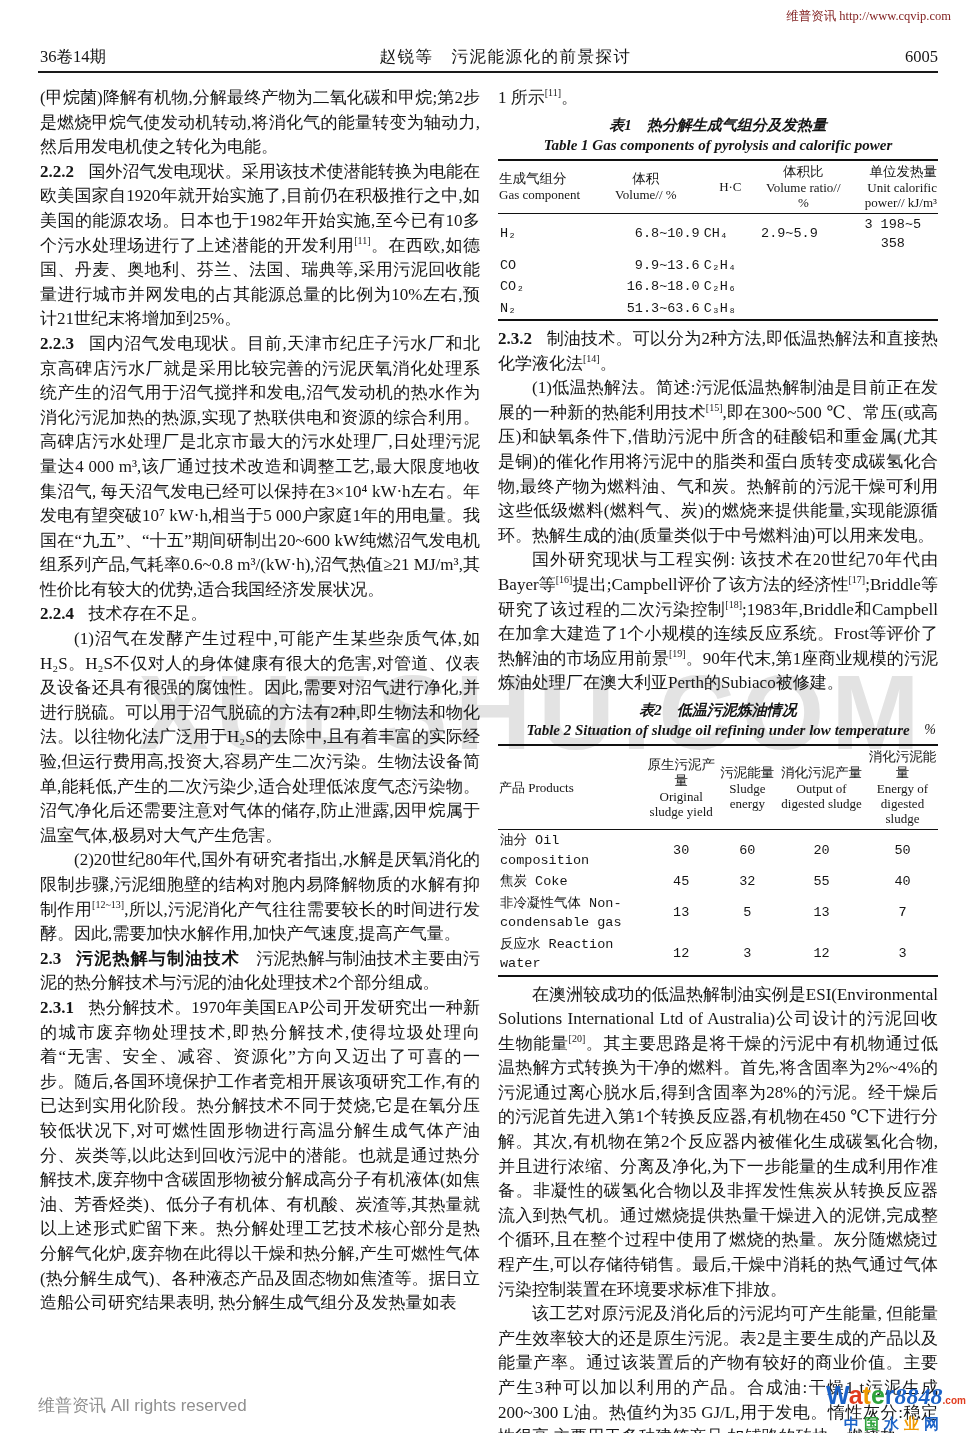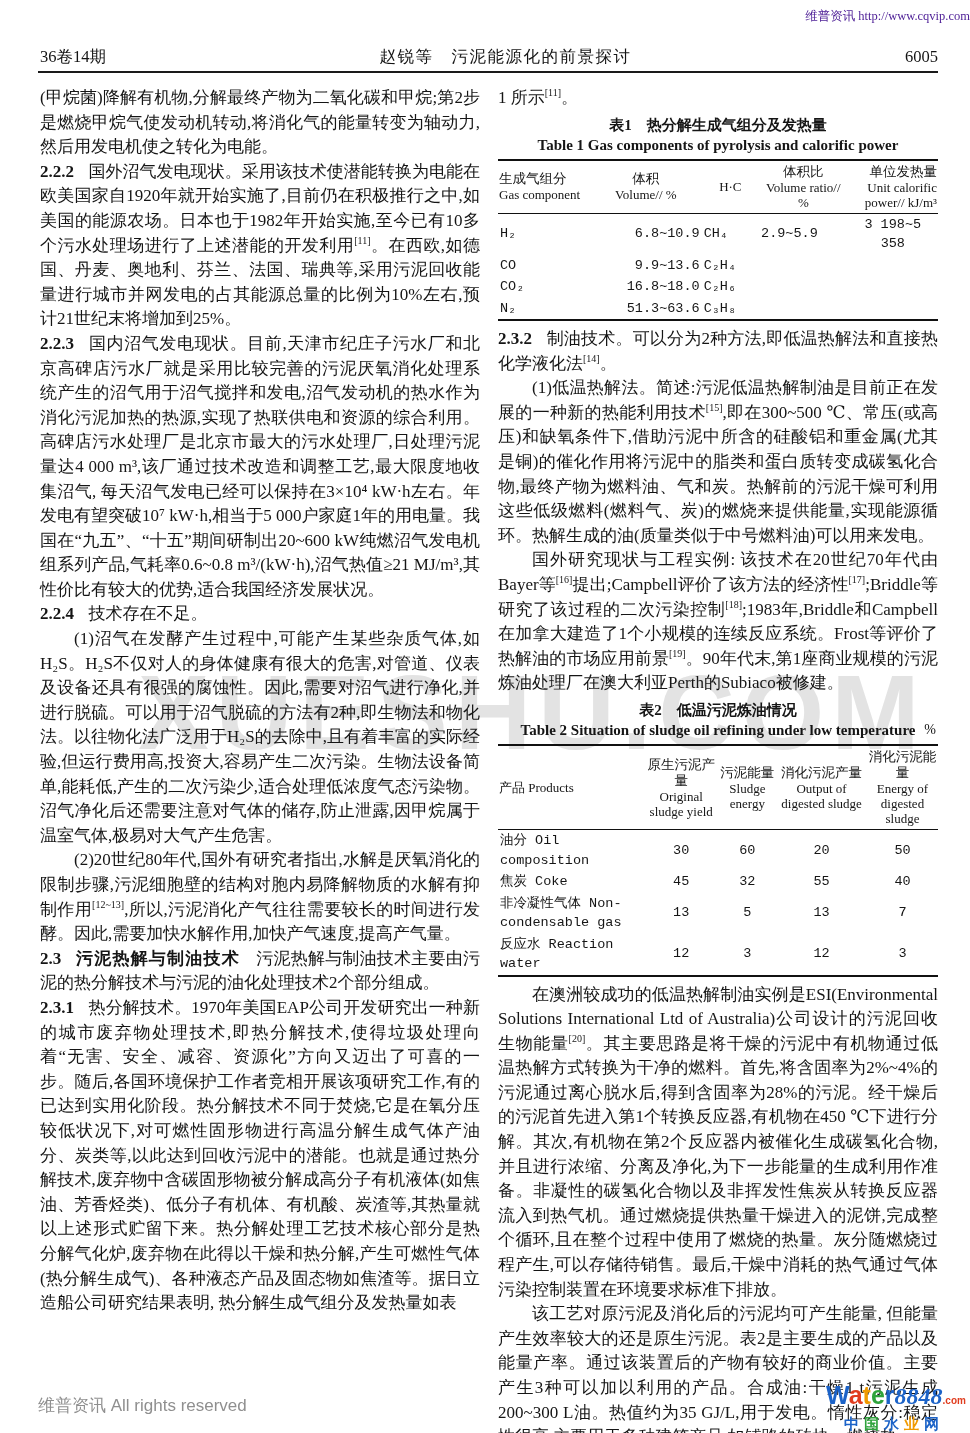--- a/index.html
+++ b/index.html
@@ -3,21 +3,21 @@
 <meta charset="utf-8">
 <style>
   html,body{margin:0;padding:0;}
   body{
     width:970px;height:1433px;position:relative;overflow:hidden;
     background:#ffffff;color:#151515;
     font-family:"Liberation Serif","DejaVu Serif",serif;
   }
   .page{position:absolute;inset:0;}
   .vip-mark{
-    position:absolute;top:8px;right:0;font-size:12.5px;color:#4c1d95;
+    position:absolute;top:8px;right:19px;font-size:12.5px;color:#7f1d1d;
     font-family:"Liberation Serif",serif;
   }
   .running-head{
     position:absolute;top:46px;left:40px;width:898px;
     display:flex;justify-content:space-between;align-items:baseline;
     font-size:16.5px;color:#141414;
   }
   .rh-center{letter-spacing:1.5px;}
   .rule{position:absolute;top:71px;left:38px;width:900px;border-top:2.5px solid #1a1a1a;}
   .watermark-big{
@@ -32,21 +32,21 @@
   }
   .col{width:440px;font-size:17px;line-height:24.6px;text-align:justify;}
   p.para{margin:0;}
   p.para.indent{text-indent:2em;}
   b.secnum{padding-right:0.85em;}
   b.sectitle{padding-right:0.95em;letter-spacing:1px;}
   sup{font-size:10px;line-height:0;vertical-align:super;}
 
   
   .tblock{margin:4px 0 6px 0;}
-  .tcap{text-align:center;font-weight:bold;font-size:15px;line-height:20px;position:relative;}
+  .tcap{text-align:center;font-weight:bold;font-size:15px;line-height:20px;position:relative;font-style:italic;}
   .tunit{position:absolute;right:2px;bottom:0;font-weight:normal;font-size:14px;}
   table.dt{
     width:100%;border-collapse:collapse;margin-top:4px;
     border-top:2px solid #111;border-bottom:2px solid #111;
     font-size:13.5px;
   }
   table.dt thead th{
     font-weight:normal;vertical-align:middle;padding:3px 1px;
     border-bottom:1.5px solid #111;
   }

